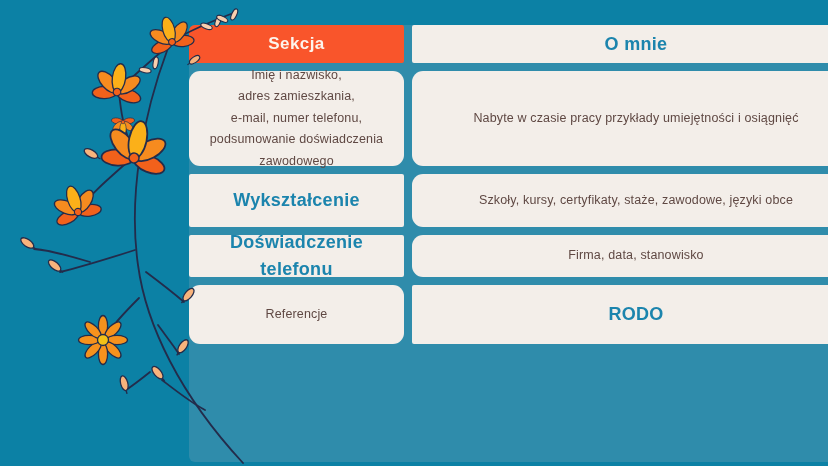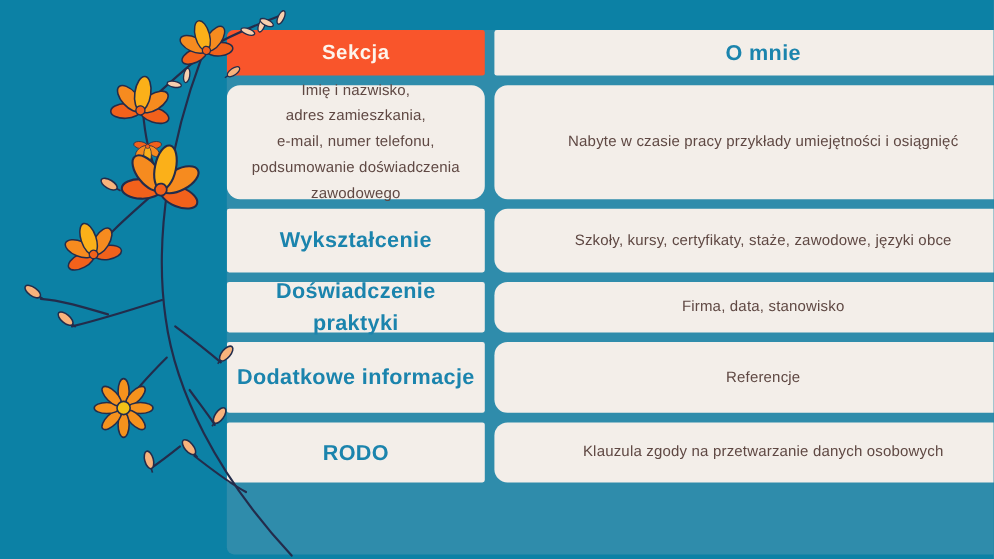--- a/index.html
+++ b/index.html
@@ -128,22 +128,20 @@
     <div class="cell content">Imię i nazwisko,
 adres zamieszkania,
 e-mail, numer telefonu, podsumowanie doświadczenia
 zawodowego</div>
 
     <div class="cell content">Nabyte w czasie pracy przykłady umiejętności i osiągnięć</div>
 
     <div class="cell section">Wykształcenie</div>
     <div class="cell content">Szkoły, kursy, certyfikaty, staże, zawodowe, języki obce</div>
 
-    <div class="cell section">Doświadczenie praktyki</div>
+    <div class="cell section">Doświadczenie telefonu</div>
     <div class="cell content">Firma, data, stanowisko</div>
 
-    <div class="cell section">Dodatkowe informacje</div>
     <div class="cell content">Referencje</div>
 
     <div class="cell section">RODO</div>
-    <div class="cell content">Klauzula zgody na przetwarzanie danych osobowych</div>
   </div>
 </div>
 
 </body></html>

